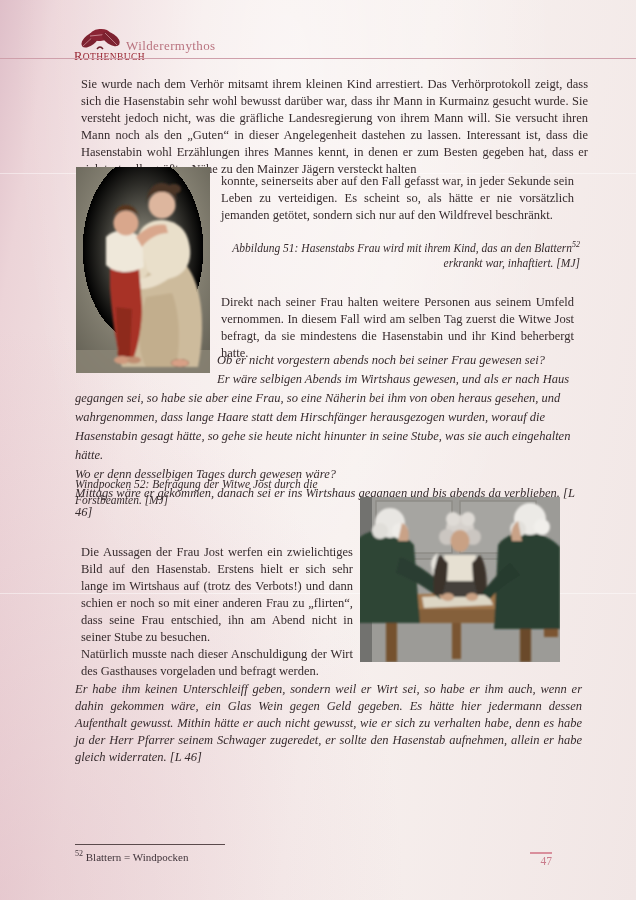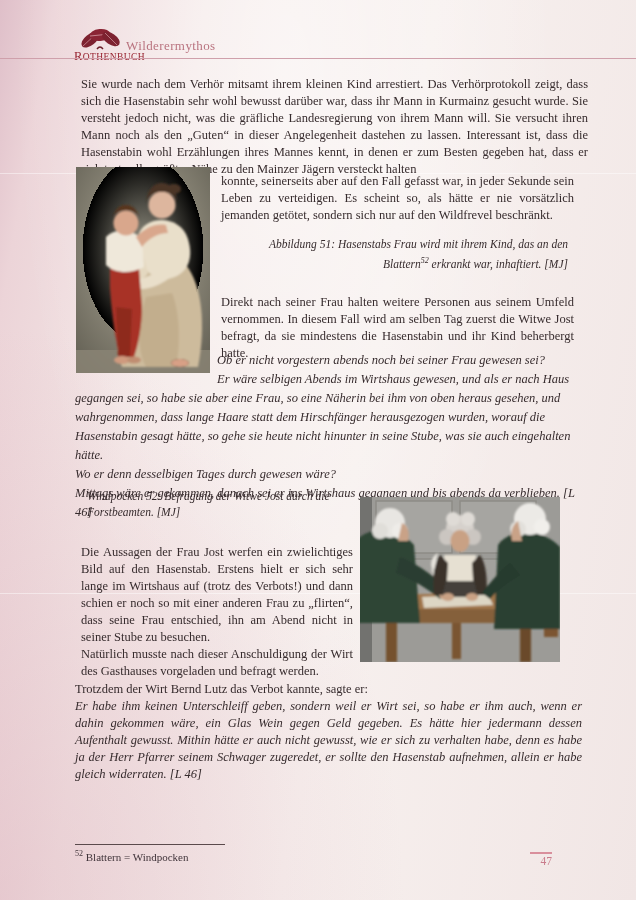--- a/index.html
+++ b/index.html
@@ -27,21 +27,21 @@
   .logo-text::first-letter{font-size:12.5px;}
   .header-title{
     position:absolute;left:126px;top:38px;
     font-size:13px;color:#b9737f;letter-spacing:0.4px;
   }
   .header-rule{position:absolute;left:0;top:58px;width:636px;height:1px;background:#cfa0ab;}
 
   
   .body-text{font-size:12.5px;line-height:17px;text-align:justify;margin:6px;white-space:pre-line;}
   .quote-text{font-size:12.5px;line-height:17px;font-style:italic;text-align:justify;white-space:pre-line;}
-  .caption-text{font-size:11.5px;line-height:15.5px;font-style:italic;margin:12px;}
+  .caption-text{font-size:11.5px;line-height:15.5px;font-style:italic;margin:0;}
 
   .p1a{position:absolute;left:75px;top:70px;width:507px;}
   .indent-col{position:absolute;left:215px;top:167px;width:365px;}
   .indent-col .caption-1{margin-top:13px;text-align:right;}
   .indent-col .p2{margin-top:22px;}
 
   .figure-1{position:absolute;left:76px;top:167px;width:134px;height:206px;}
   .figure-2{position:absolute;left:360px;top:497px;width:200px;height:165px;}
   .figure-1 svg,.figure-2 svg{display:block;}
 
@@ -206,21 +206,20 @@
         <circle cx="182" cy="30" r="8" fill="#f1efeb"></circle>
         <path d="M158,24 C152,28 150,36 152,44 L162,44 Z" fill="#c9a287"></path>
       </g>
     </svg>
   </figure>
 
   <p class="body-text p3">Die Aussagen der Frau Jost werfen ein zwielichtiges Bild auf den Hasenstab. Erstens hielt er sich sehr lange im Wirtshaus auf (trotz des Verbots!) und dann schien er noch so mit einer anderen Frau zu „flirten“, dass seine Frau entschied, ihn am Abend nicht in seiner Stube zu besuchen.
 Natürlich musste nach dieser Anschuldigung der Wirt des Gasthauses vorgeladen und befragt werden.</p>
 
   <div class="p4-wrap">
-    <p class="p4-intro">Trotzdem der Wirt Bernd Lutz das Verbot kannte, sagte er:</p>
     <div class="quote-text">Er habe ihm keinen Unterschleiff geben, sondern weil er Wirt sei, so habe er ihm auch, wenn er dahin gekommen wäre, ein Glas Wein gegen Geld gegeben. Es hätte hier jedermann dessen Aufenthalt gewusst. Mithin hätte er auch nicht gewusst, wie er sich zu verhalten habe, denn es habe ja der Herr Pfarrer seinem Schwager zugeredet, er sollte den Hasenstab aufnehmen, allein er habe gleich widerraten. [L 46]</div>
   </div>
 
   <div class="footnote-rule"></div>
   <div class="footnote"><sup>52</sup> <span>Blattern = Windpocken</span></div>
 
   <div class="pagenum-rule"></div>
   <div class="page-number">47</div>
 
 </div>

